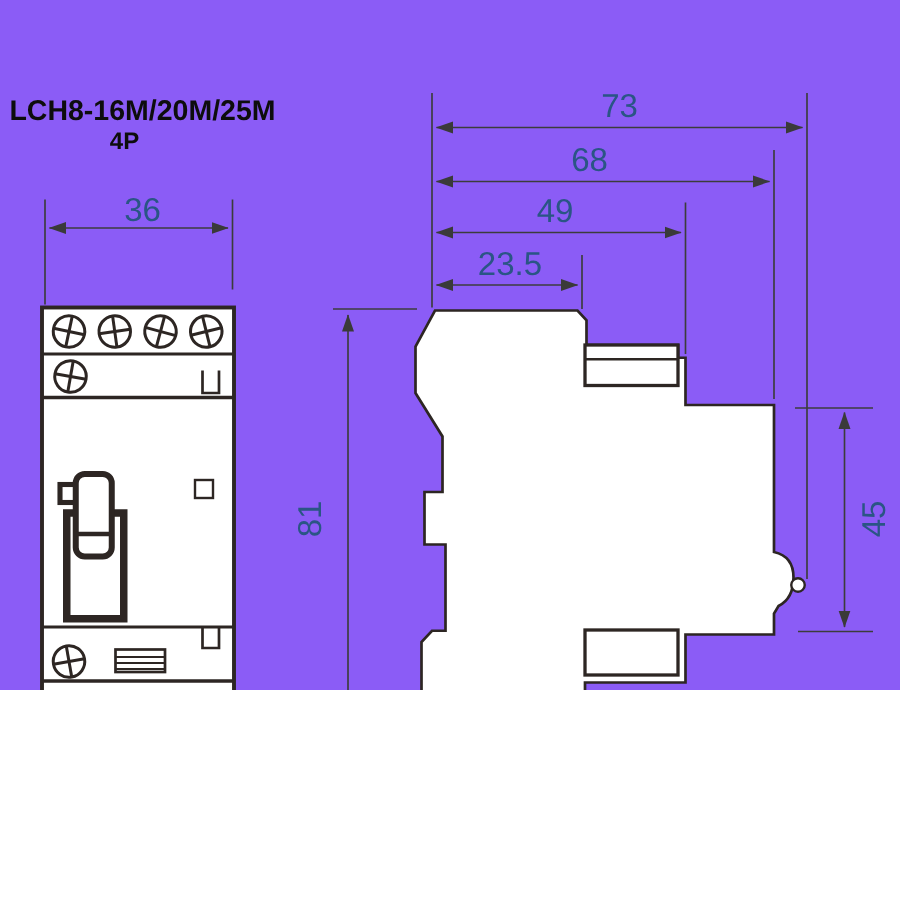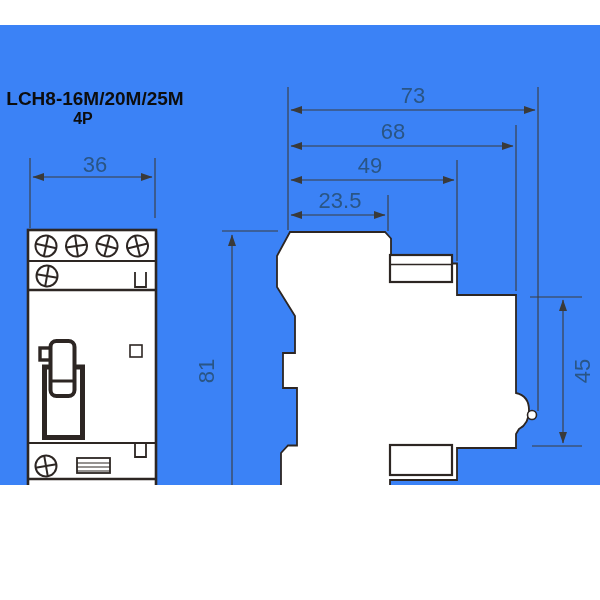--- a/index.html
+++ b/index.html
@@ -1,16 +1,16 @@
 <!DOCTYPE html>
 <html><head>
 <meta charset="utf-8">
 <style>
   html,body{margin:0;padding:0;background:#ffffff;}
-  .canvas{position:relative;width:600px;height:460px;background:#3b82f6;overflow:hidden;margin-top:25px;}
+  .canvas{position:relative;width:600px;height:460px;background:#8b5cf6;overflow:hidden;}
   svg{display:block;}
   svg text{font-family:"Liberation Sans",sans-serif;}
   .title-txt{font-weight:bold;font-size:19px;fill:#0d0d0d;}
   .title-txt2{font-weight:bold;font-size:16px;fill:#0d0d0d;}
   .dim-num{font-size:22px;fill:#2a5585;}
   .outl{stroke:#2d2623;fill:none;}
   .outlw{stroke:#2d2623;fill:#ffffff;}
   .dim{stroke:#3c3c3c;stroke-width:1.1;fill:none;}
 </style>
 </head>

